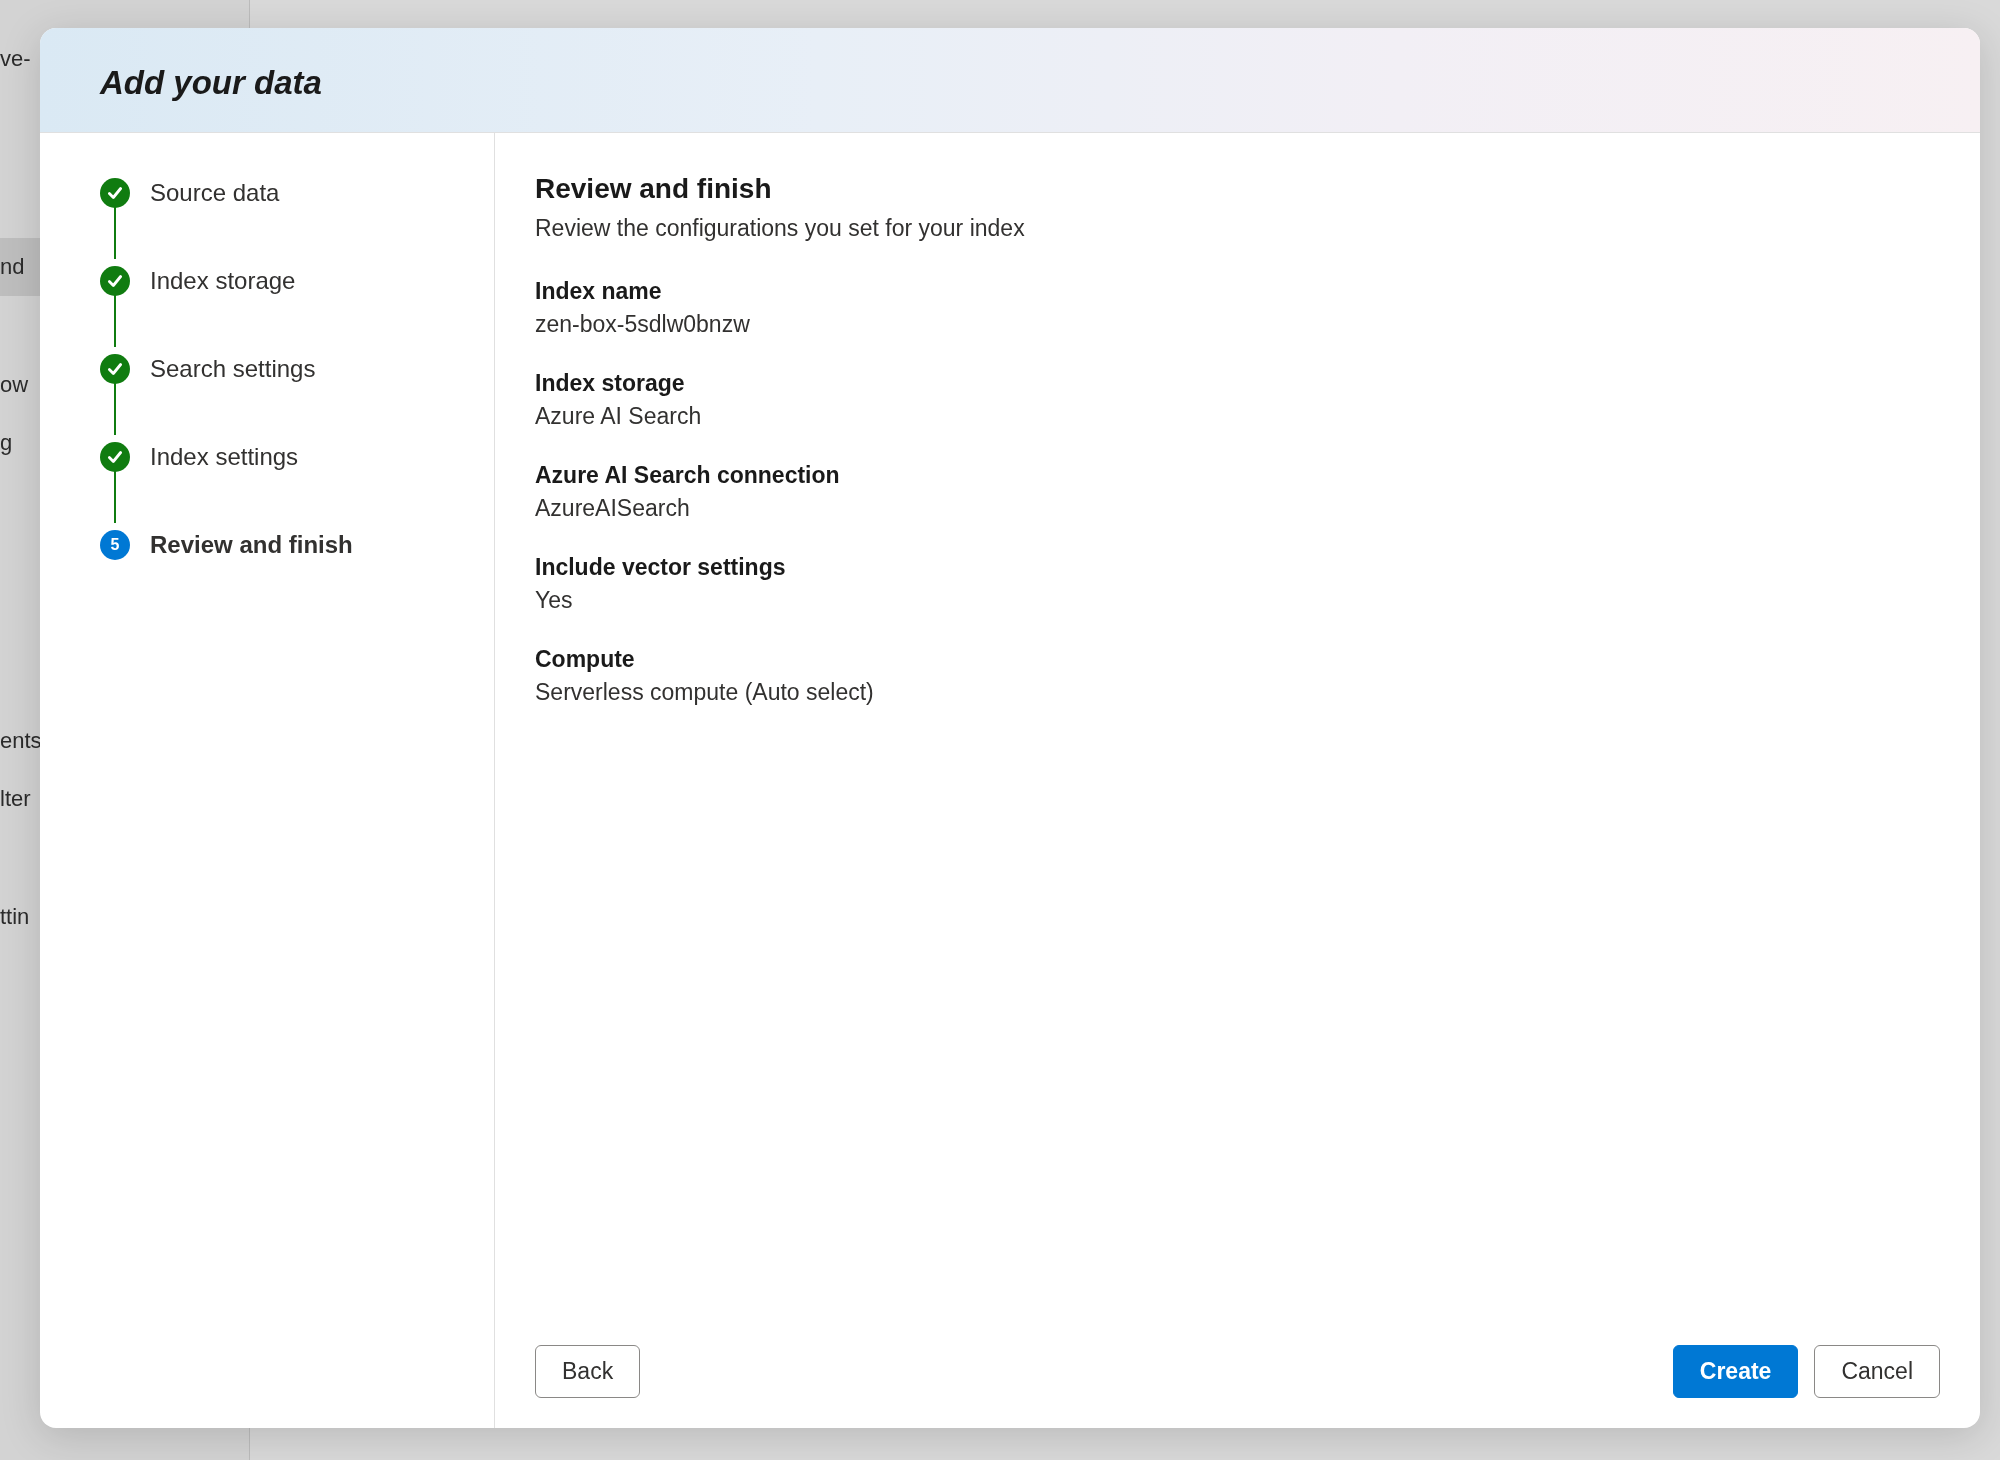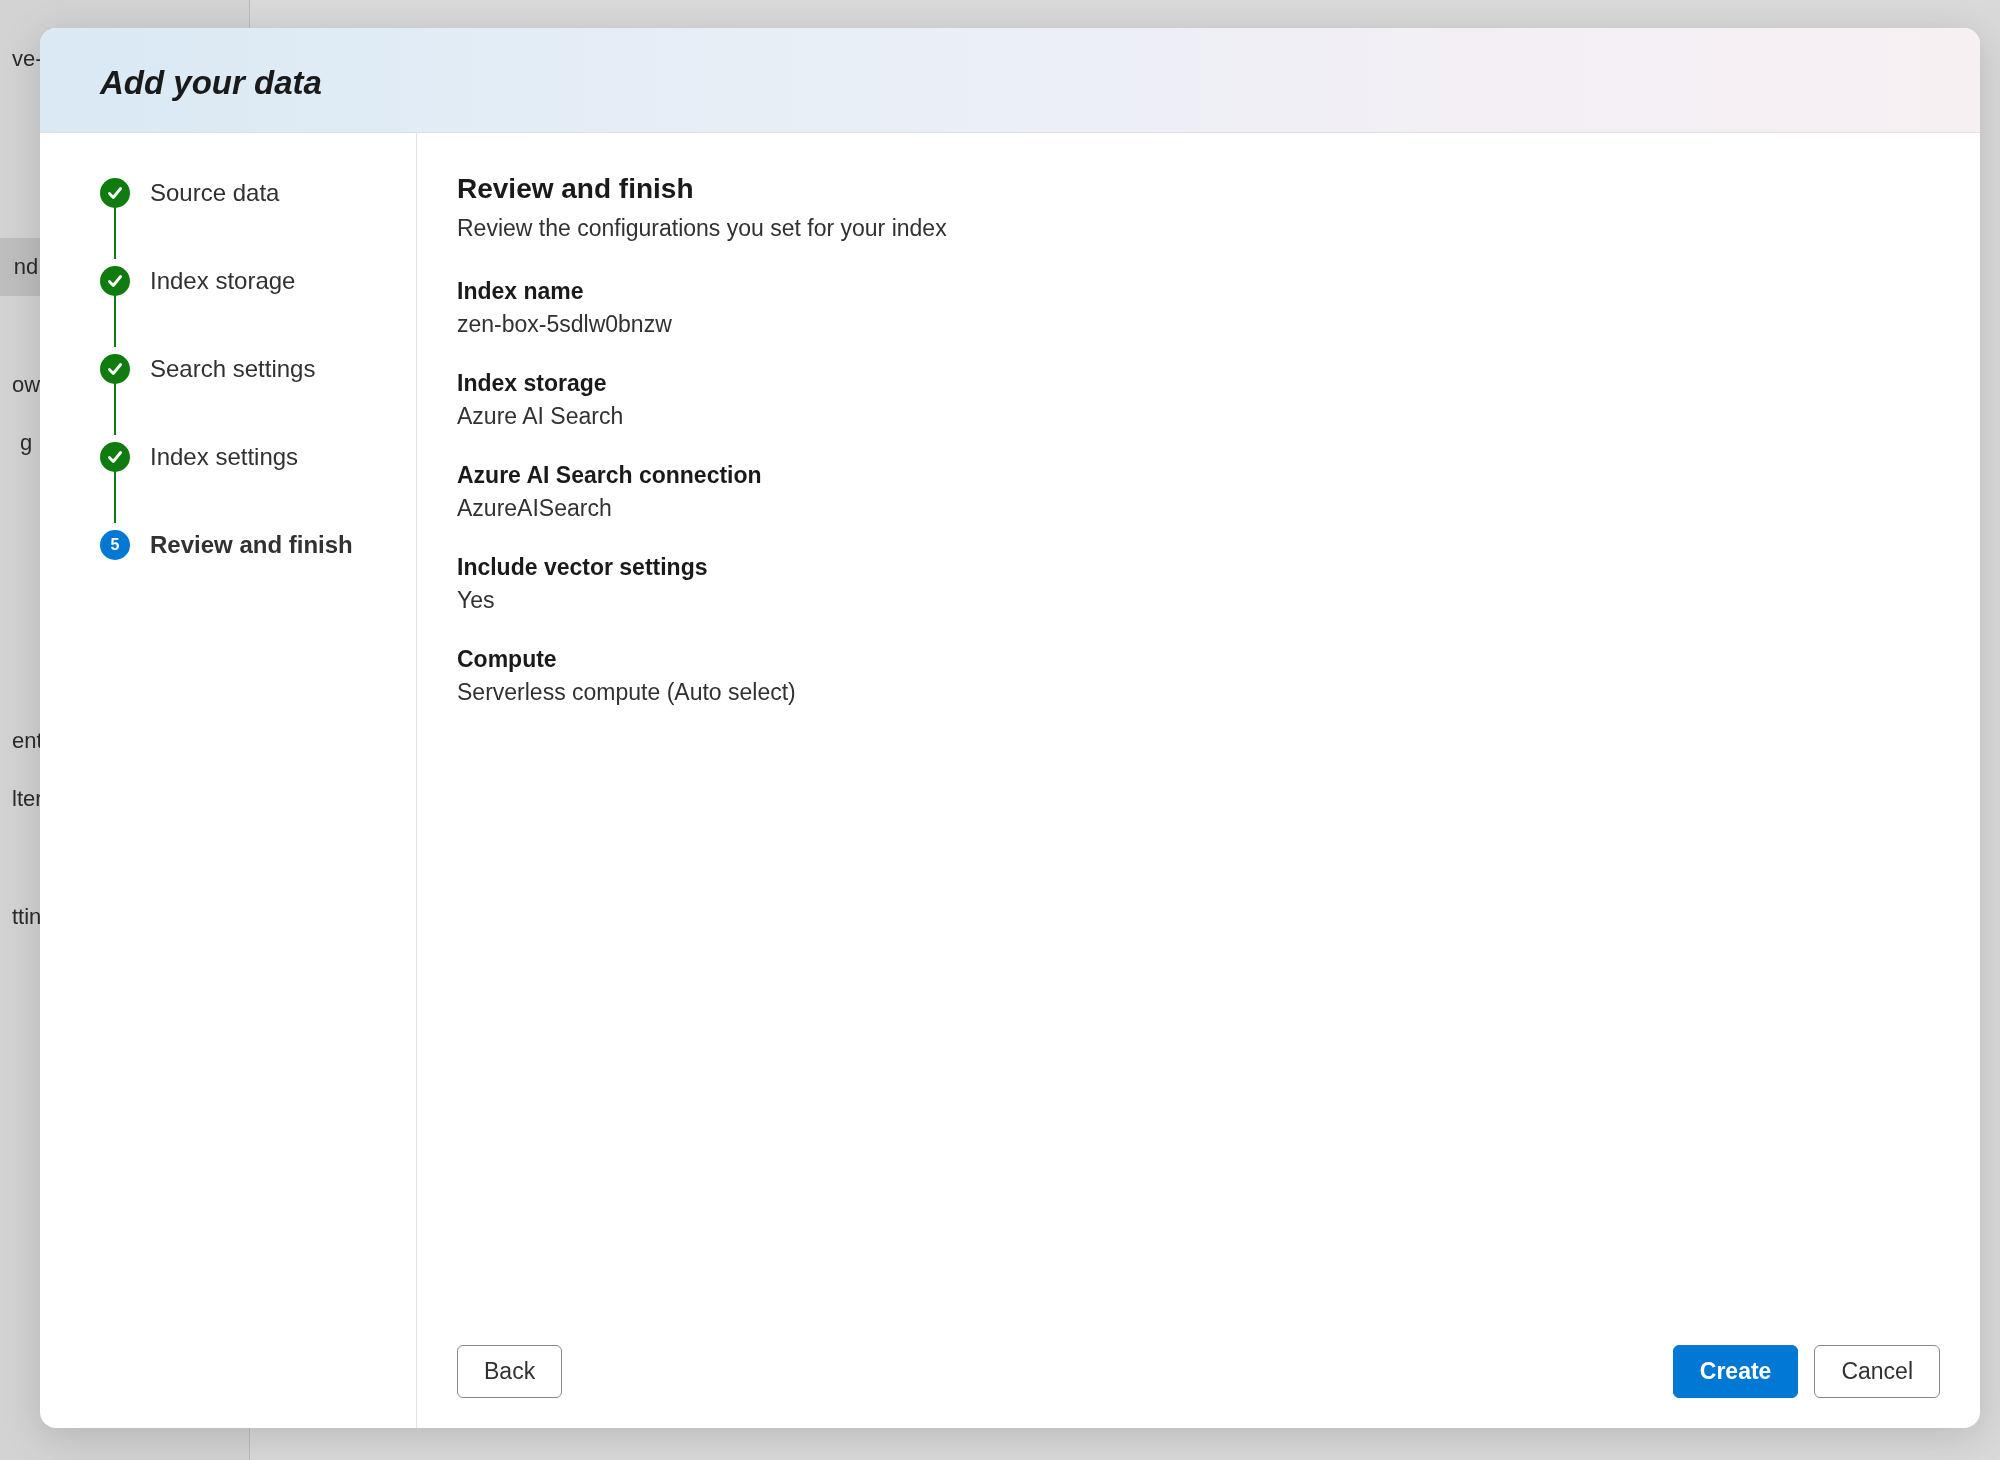--- a/index.html
+++ b/index.html
@@ -38,22 +38,22 @@
     
     .bg-sidebar-items {
       position: absolute;
       top: 260px;
       left: 0;
       font-size: 22px;
       color: #333;
     }
     
     .bg-sidebar-item {
-      padding: 16px 12px;
-      text-align: center;
+      padding: 16px 0;
+      text-align: left;
       width: 52px;
     }
     
     .bg-main {
       position: absolute;
       left: 250px;
       top: 0;
       right: 0;
       height: 100%;
       background: #fff;
@@ -95,21 +95,21 @@
       color: #1a1a1a;
     }
     
     .modal-body {
       flex: 1;
       display: flex;
       overflow: hidden;
     }
     
     .stepper-panel {
-      width: 377px;
+      width: 455px;
       padding: 40px 40px 40px 60px;
       border-right: 1px solid #e0e0e0;
     }
     
     .stepper-list {
       list-style: none;
     }
     
     .stepper-item {
       display: flex;

